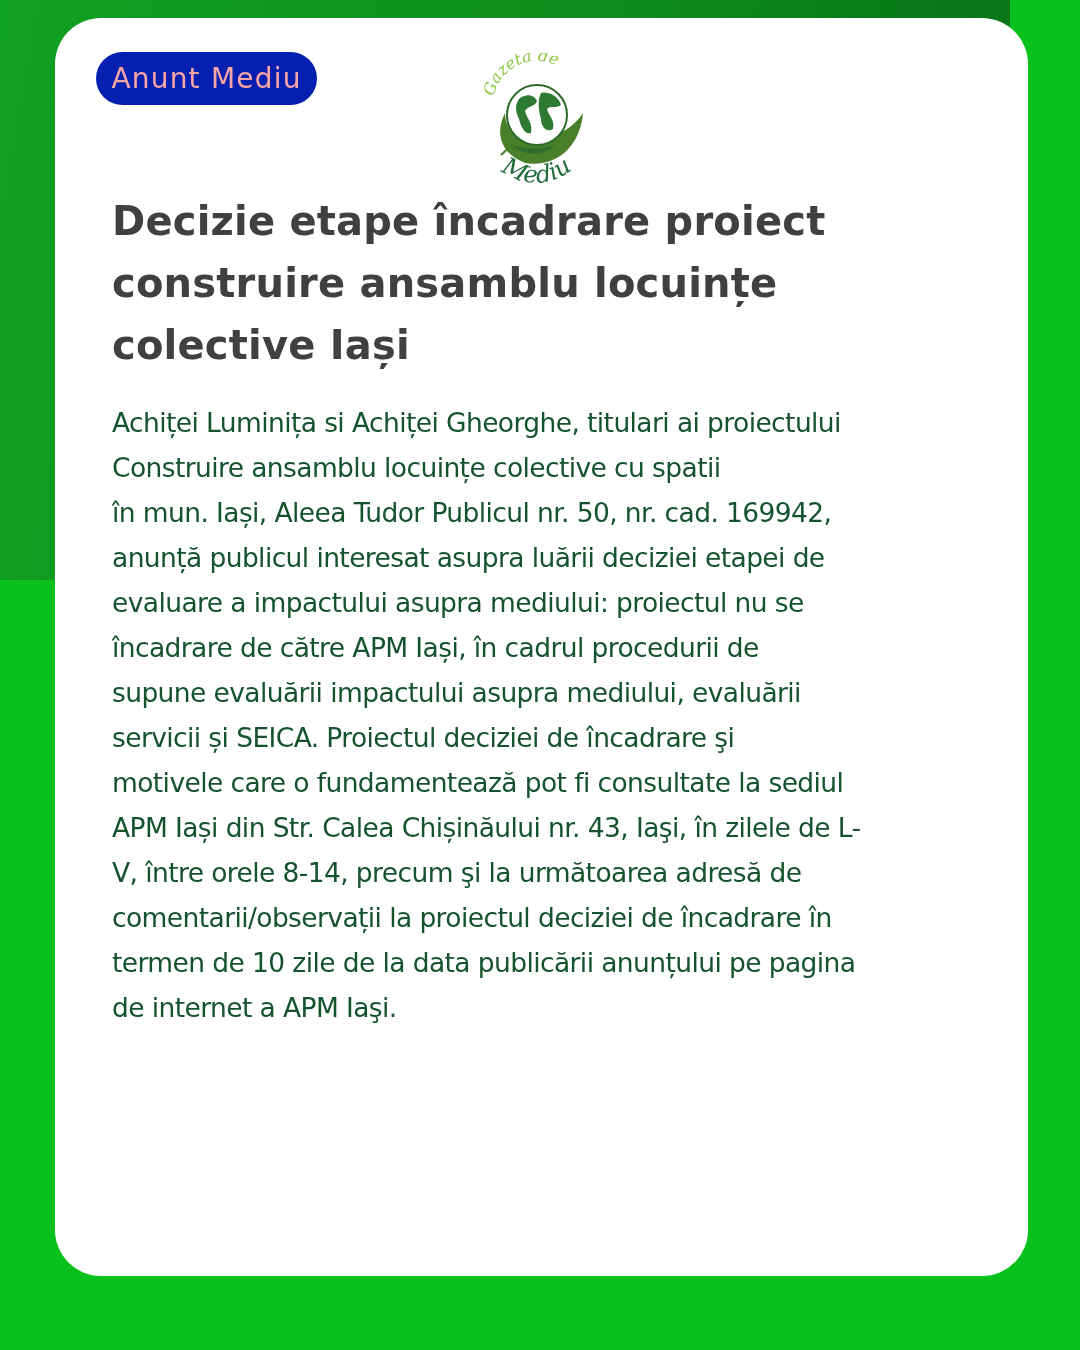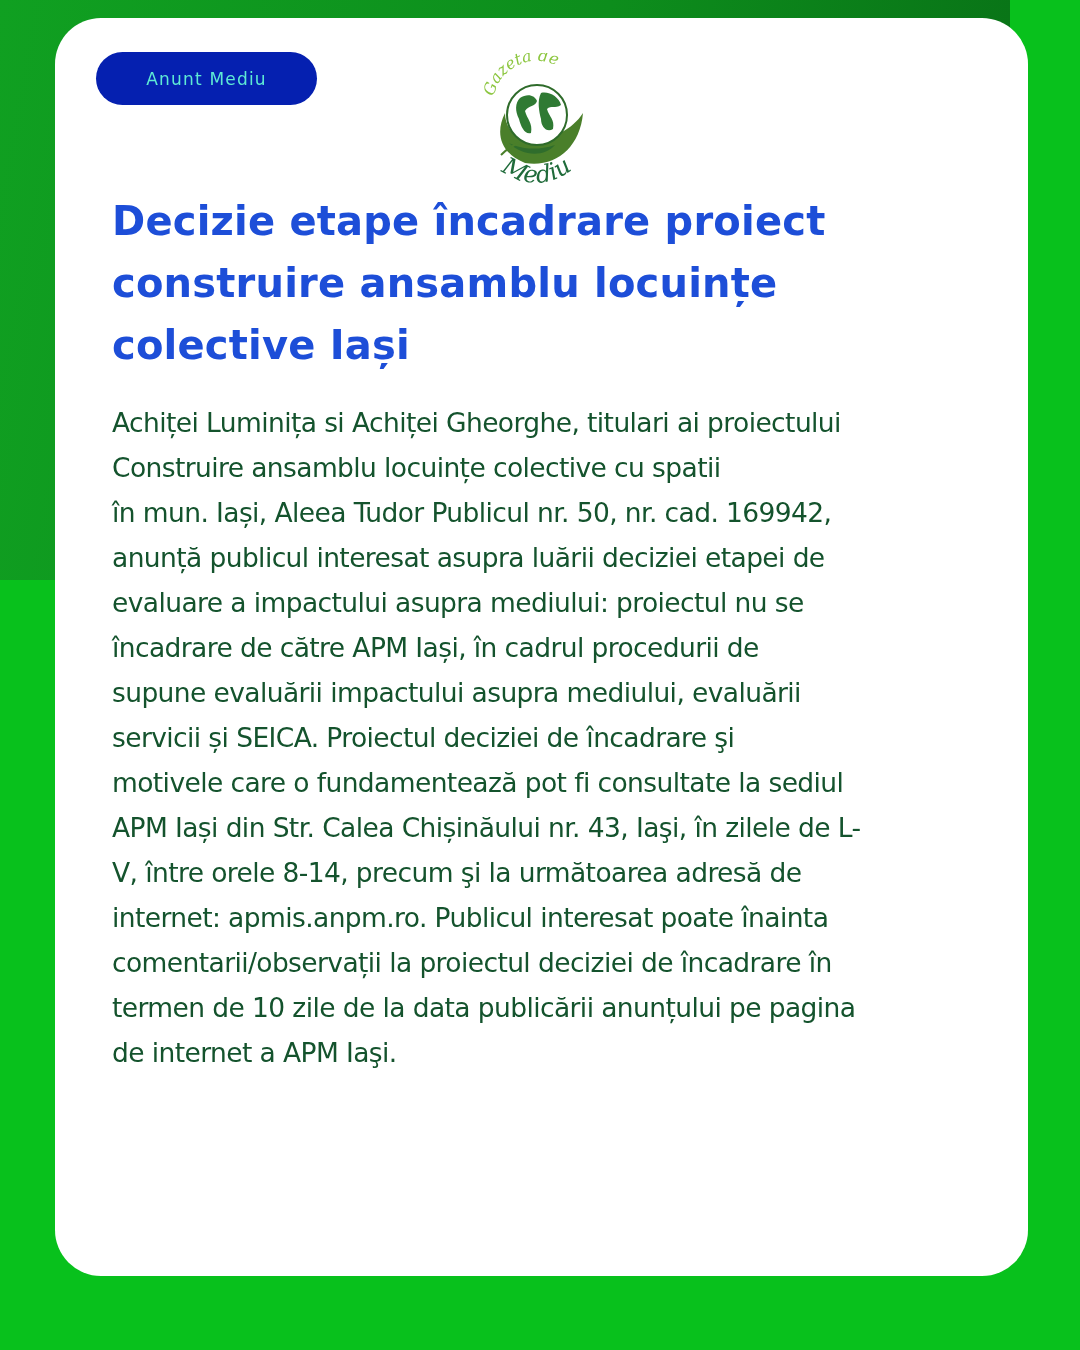--- a/index.html
+++ b/index.html
@@ -32,43 +32,43 @@
       border-radius: 46px;
     }
     .badge {
       position: absolute;
       left: 41px;
       top: 34px;
       width: 221px;
       height: 53px;
       border-radius: 27px;
       background: #0520b0;
-      color: #5eead4;
-      font-size: 17px;
+      color: #fca5a5;
+      font-size: 28px;
       letter-spacing: 1.2px;
       display: flex;
       align-items: center;
       justify-content: center;
       font-family: "DejaVu Sans", sans-serif;
       font-weight: normal;
     }
     .logo {
       position: absolute;
       left: 420px;
       top: 35px;
       width: 120px;
       height: 135px;
     }
     .title {
       position: absolute;
       left: 57px;
       top: 172px;
       width: 860px;
       margin: 0;
-      color: #1d4ed8;
+      color: #404040;
       font-family: "DejaVu Sans", sans-serif;
       font-weight: bold;
       font-size: 40px;
       line-height: 62px;
       letter-spacing: 0.2px;
     }
     .title .line { display: block; white-space: nowrap; }
     .body-text {
       position: absolute;
       left: 57px;
@@ -128,19 +128,18 @@
     <span class="line">Construire ansamblu locuințe colective cu spatii</span>
     <span class="line">în mun. Iași, Aleea Tudor Publicul nr. 50, nr. cad. 169942,</span>
     <span class="line">anunță publicul interesat asupra luării deciziei etapei de</span>
     <span class="line">evaluare a impactului asupra mediului: proiectul nu se</span>
     <span class="line">încadrare de către APM Iași, în cadrul procedurii de</span>
     <span class="line">supune evaluării impactului asupra mediului, evaluării</span>
     <span class="line">servicii și SEICA. Proiectul deciziei de încadrare şi</span>
     <span class="line">motivele care o fundamentează pot fi consultate la sediul</span>
     <span class="line">APM Iași din Str. Calea Chișinăului nr. 43, Iaşi, în zilele de L-</span>
     <span class="line">V, între orele 8-14, precum şi la următoarea adresă de</span>
-    <span class="line">internet: apmis.anpm.ro. Publicul interesat poate înainta</span>
     <span class="line">comentarii/observații la proiectul deciziei de încadrare în</span>
     <span class="line">termen de 10 zile de la data publicării anunțului pe pagina</span>
     <span class="line">de internet a APM Iaşi.</span>
   </p>
 
 </div>
 
 </body></html>

